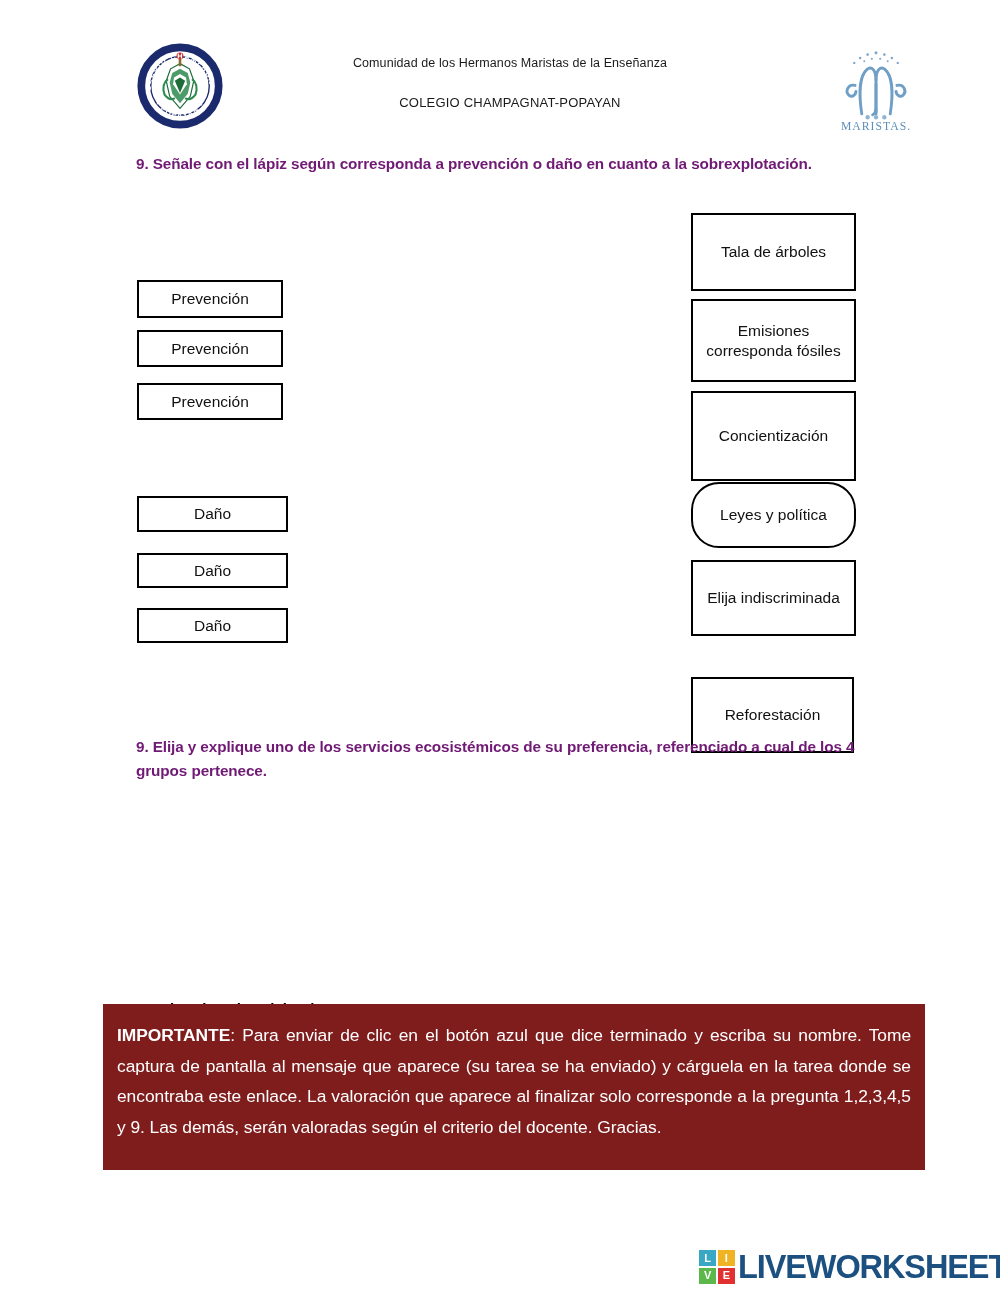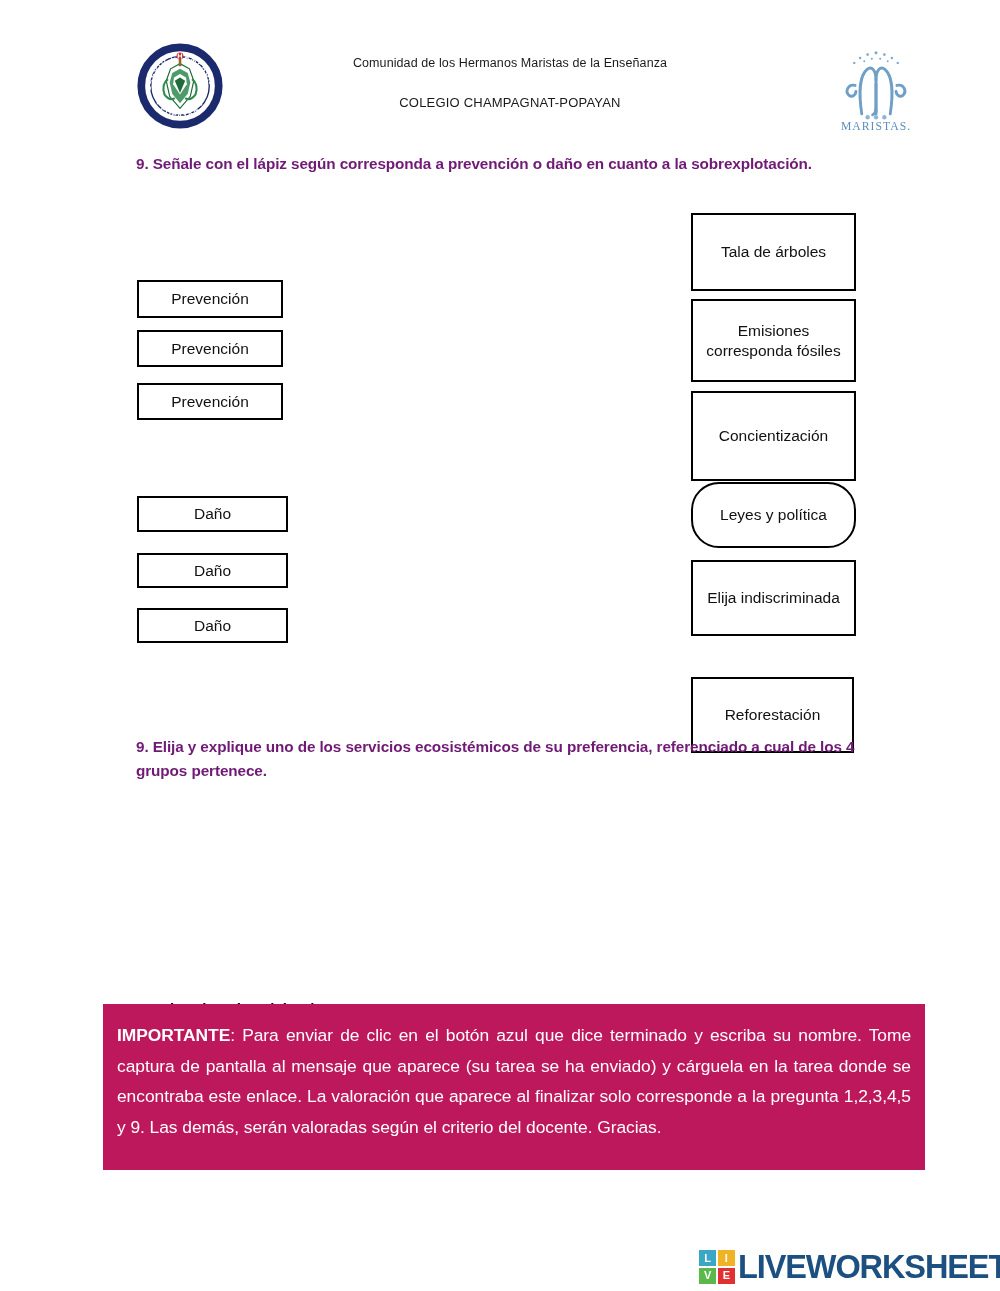--- a/index.html
+++ b/index.html
@@ -256,21 +256,21 @@
   <span>Elija indiscriminada</span>
 </div>
 <div class="ans-box right-box" style="left:691px; top:643px; width:163px; height:76px;margin-top:34px;">
   <span>Reforestación</span>
 </div>
 
 <div class="question" id="question-9b">9. Elija y explique uno de los servicios ecosistémicos  de su preferencia, referenciado a cual de los 4 grupos pertenece.</div>
 
 <div id="nombre-label">Nombre de quien elaboró</div>
 
-<div id="important-box" style="background: #be185d;">
+<div id="important-box" style="background: #7f1d1d;">
   <div id="important-text" style="color: rgb(255, 255, 255);">
     <span class="kw">IMPORTANTE</span><span>: Para enviar de clic en el botón azul que dice terminado y escriba su nombre. Tome captura de pantalla al mensaje que aparece (su tarea se ha enviado) y cárguela en la tarea donde se encontraba este enlace.  La valoración que aparece al finalizar solo corresponde a la pregunta 1,2,3,4,5 y 9. Las demás, serán valoradas según el criterio del docente. Gracias.</span>
   </div>
 </div>
 
 <div id="lw-logo">
   <div id="lw-grid">
     <span style="background: rgb(58, 167, 196);">L</span>
     <span style="background: rgb(240, 179, 35);">I</span>
     <span style="background: rgb(92, 184, 74);">V</span>

